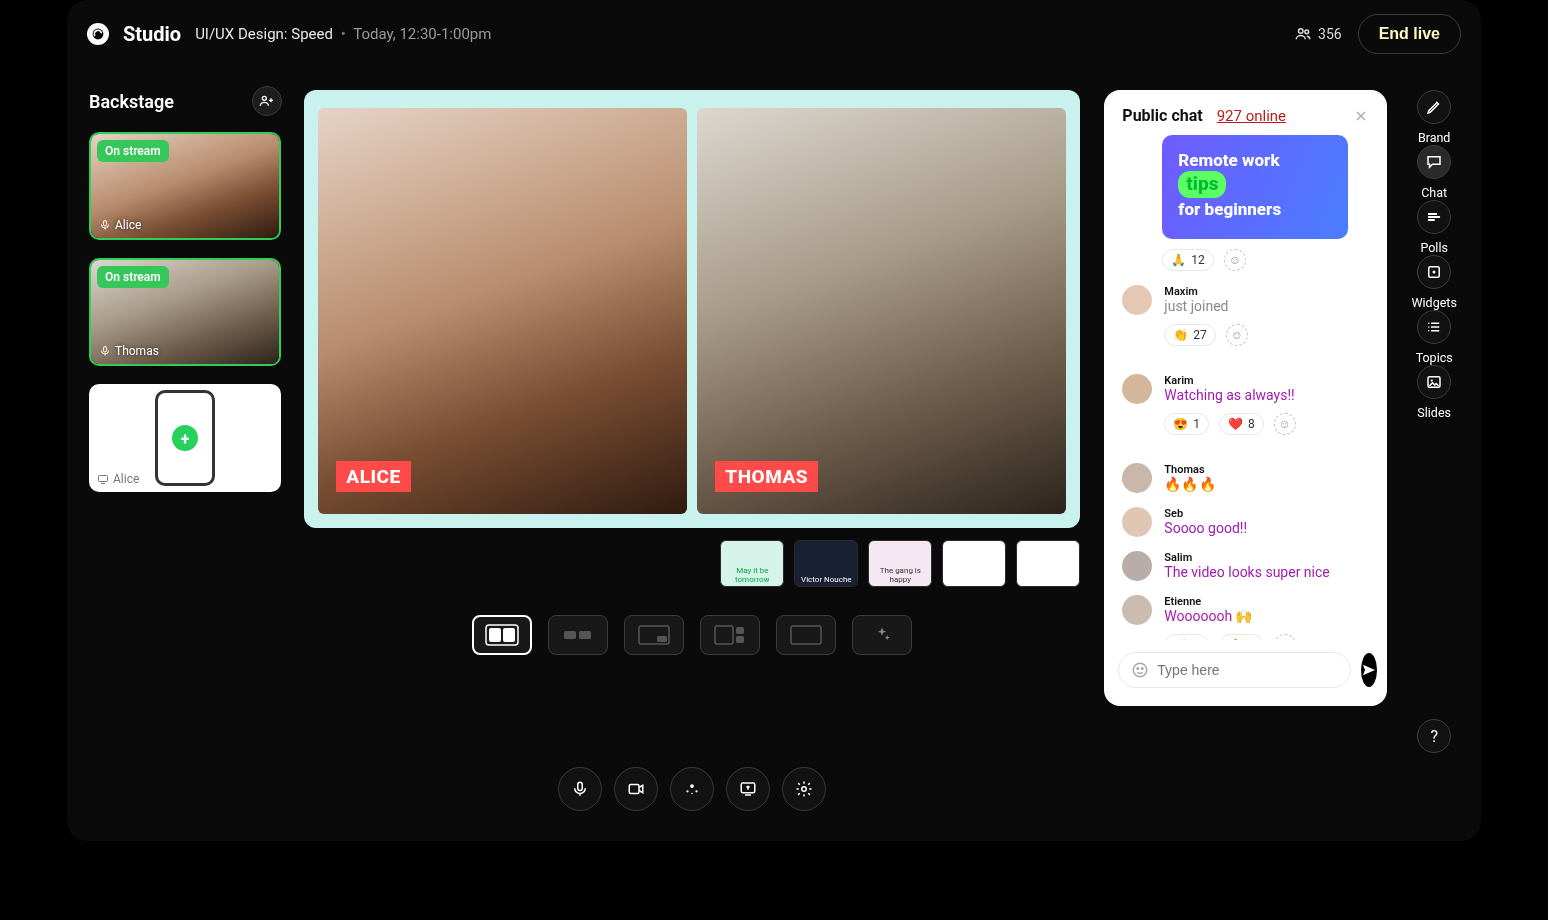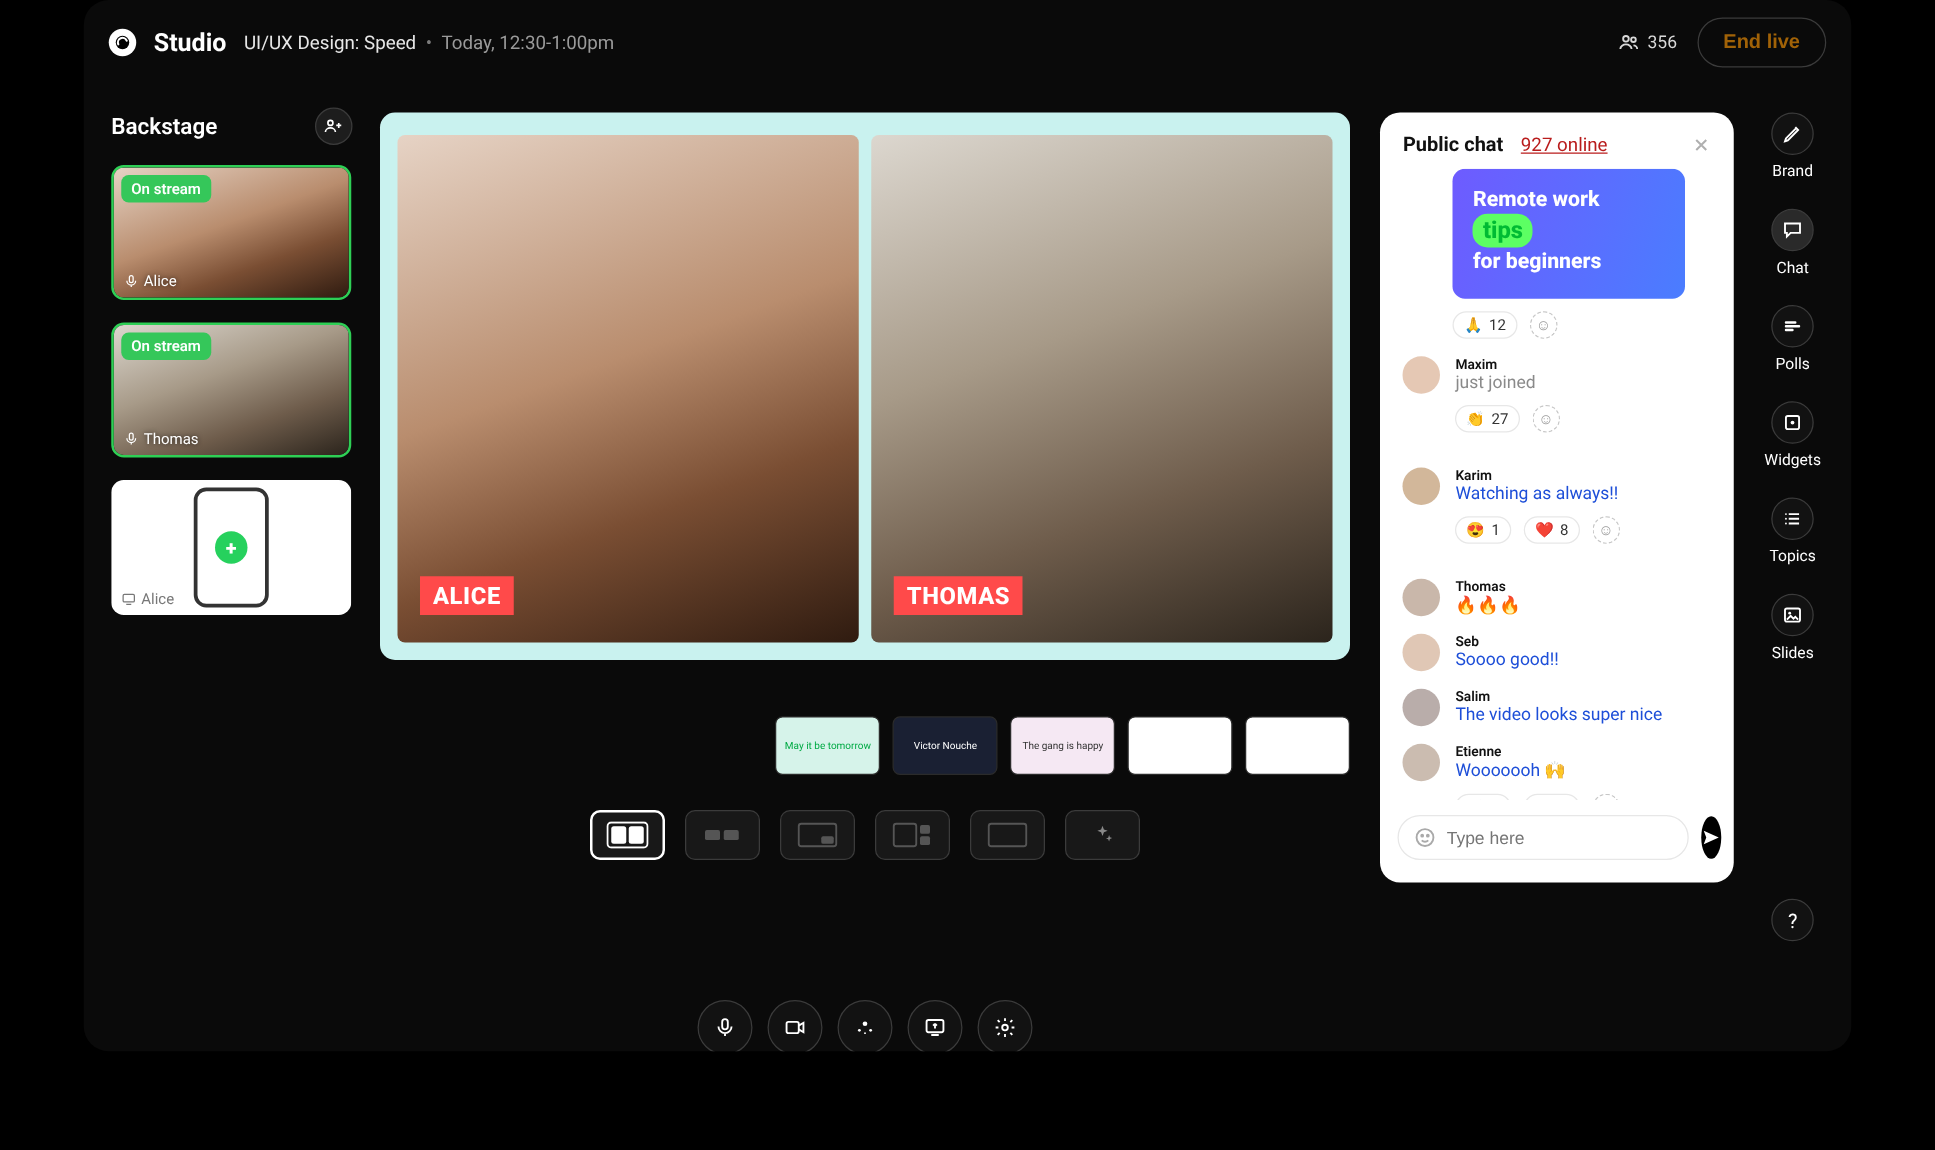--- a/index.html
+++ b/index.html
@@ -8,41 +8,41 @@
   
   .topbar { display:flex; align-items:center; gap:14px; height:68px; padding:0 20px; }
   .logo-badge { width:22px; height:22px; border-radius:50%; background:#fff; display:flex; align-items:center; justify-content:center; }
   .logo-badge svg { width:12px; height:12px; }
   .brand { font-size:20px; font-weight:700; }
   .title { font-size:15px; color:#e7e7e7; }
   .title .dot { color:#7b7b7b; padding:0 4px; }
   .title .muted { color:#9a9a9a; }
   .topbar .right { margin-left:auto; display:flex; align-items:center; gap:16px; }
   .viewers { display:flex; align-items:center; gap:6px; color:#d9d9d9; font-size:14px; }
-  .endlive { background:transparent; border:1px solid #3b3b3b; color:#a16207; font-weight:700; font-size:16px; padding:10px 20px; border-radius:28px; cursor:pointer; }
+  .endlive { background:transparent; border:1px solid #3b3b3b; color:#fef9c3; font-weight:700; font-size:16px; padding:10px 20px; border-radius:28px; cursor:pointer; }
   
   .body { display:flex; }
   
   .backstage { width:238px; padding:0 22px; }
   .bs-head { display:flex; align-items:center; justify-content:space-between; margin:18px 0 16px; }
   .bs-head h2 { font-size:18px; font-weight:600;text-align:center; }
   .round-btn { width:30px; height:30px; border-radius:50%; background:#1d1d1d; border:1px solid #3b3b3b; display:flex; align-items:center; justify-content:center; cursor:pointer; color:#fff; }
   .bs-thumb { position:relative; width:192px; height:108px; border-radius:10px; overflow:hidden; margin-bottom:18px; background:#222; }
   .bs-thumb.on { border:2px solid #2ecf55; }
   .bs-thumb .pill { position:absolute; top:6px; left:6px; background:#35c75a; color:#fff; font-size:12px; font-weight:600; padding:4px 8px; border-radius:6px; }
   .bs-thumb .name { position:absolute; bottom:6px; left:8px; display:flex; align-items:center; gap:4px; font-size:12px; color:#fff; text-shadow:0 0 4px rgba(0,0,0,.7); }
   .bs-thumb .name svg { width:12px; height:12px; }
   .thumb-img { width:100%; height:100%; }
   
   .stage { width:776px; padding-top:22px; }
   .stage-frame { width:776px; height:438px; background:#c9f2ef; border-radius:12px; padding:18px 14px 14px 14px; display:flex; gap:10px; }
   .feed { flex:1; border-radius:6px; overflow:hidden; position:relative; background:#666; }
   .feed .tag { position:absolute; left:18px; bottom:22px; background:#ff4a4a; color:#fff; font-weight:800; font-size:19px; padding:4px 10px; letter-spacing:.5px; }
   .scene-row { display:flex; gap:10px; justify-content:flex-end; margin-top:12px; width:776px; }
-  .scene { width:84px; height:47px; border-radius:6px; overflow:hidden; background:#d6f3ea; border:1px solid #2b2b2b; cursor:pointer; display:flex; align-items:center; justify-content:center; font-size:8px; color:#0a4; text-align:center; padding:2px;margin-top:33px; }
+  .scene { width:64px; height:47px; border-radius:6px; overflow:hidden; background:#d6f3ea; border:1px solid #2b2b2b; cursor:pointer; display:flex; align-items:flex-end; justify-content:center; font-size:8px; color:#0a4; text-align:center; padding:2px; }
   .scene.dark { background:#1a2033; color:#fff; }
   .scene.light { background:#f5e8f3; color:#333; }
   .scene.plain { background:#fff; color:#888; }
   .layout-row { display:flex; gap:16px; justify-content:center; margin-top:28px; }
   .lbtn { width:60px; height:40px; border-radius:8px; border:1px solid #3b3b3b; background:#181818; display:flex; align-items:center; justify-content:center; cursor:pointer; }
   .lbtn.active { border:2px solid #fff; }
   .control-row { display:flex; gap:12px; justify-content:center; margin-top:112px; }
   .cbtn { width:44px; height:44px; border-radius:50%; border:1px solid #3b3b3b; background:#121212; display:flex; align-items:center; justify-content:center; cursor:pointer; color:#fff; }
   
   .chat { width:284px; height:616px; background:#fff; color:#111; border-radius:16px; margin:22px 0 0 24px; display:flex; flex-direction:column; overflow:hidden; }
@@ -52,21 +52,21 @@
   .chat-head .close { margin-left:auto; color:#b0b0b0; cursor:pointer; }
   .chat-body { flex:1; overflow:hidden; padding:0 18px; }
   .promo { width:186px; height:104px; border-radius:10px; margin-left:40px; background:linear-gradient(110deg,#6e5bff,#4a7dff); padding:14px 16px; color:#fff; font-weight:800; font-size:17px; line-height:1.3; }
   .promo .chip { display:inline-block; background:#5cff63; color:#0b3; font-weight:800; padding:1px 8px; border-radius:12px; font-size:19px; }
   .react-row { display:flex; align-items:center; gap:10px; margin:10px 0 14px 40px; }
   .react { display:flex; align-items:center; gap:5px; background:#fff; border:1px solid #e7e7e7; border-radius:18px; padding:3px 8px; font-size:12px; color:#333; }
   .addreact { width:22px; height:22px; border-radius:50%; border:1px dashed #c7c7c7; display:flex; align-items:center; justify-content:center; font-size:12px; color:#999; cursor:pointer; }
   .msg { display:flex; gap:12px; margin-bottom:14px; }
   .avatar { width:30px; height:30px; border-radius:50%; flex:none; background:#ddd; }
   .msg .who { font-weight:600; font-size:11px; }
-  .msg .txt { font-size:14px; color:#1d4ed8; }
+  .msg .txt { font-size:14px; color:#a21caf; }
   .msg .txt.muted { color:#8a8a8a; }
   .compose { display:flex; align-items:center; gap:10px; padding:12px 14px 18px 14px; }
   .compose .field { flex:1; display:flex; align-items:center; gap:8px; background:#fff; border:1px solid #e7e7e7; border-radius:24px; padding:8px 12px; }
   .compose input { border:none; outline:none; font-size:14px; flex:1; color:#333; }
   .sendbtn { width:34px; height:34px; border-radius:50%; background:#000; display:flex; align-items:center; justify-content:center; cursor:pointer; }
   
   .rail { width:94px; padding-top:22px; display:flex; flex-direction:column; align-items:center; gap:22px; }
   .rail-item { display:flex; flex-direction:column; align-items:center; gap:6px; color:#fff; font-size:12.5px; cursor:pointer; }
   .rail-icon { width:34px; height:34px; border-radius:50%; border:1px solid #3b3b3b; background:#121212; display:flex; align-items:center; justify-content:center; }
   .rail-item.active .rail-icon { background:#2a2a2a; }
@@ -370,21 +370,21 @@
       </div>
       <div class="sendbtn">
             <svg width="16" height="16" viewBox="0 0 24 24" fill="#fff">
               <path d="M3 20l18-8L3 4l3 8-3 8z"></path>
             </svg>
           </div>
     </div>
   </div>
 
   <div class="rail" style="height: 707px;">
-    <div id="rail-items" style="display: flex; flex-direction: column; gap: 22px; align-items: center;">
+    <div id="rail-items" style="display: flex; flex-direction: column; align-items: center;">
           <div class="rail-item">
             <div class="rail-icon">
               <svg width="18" height="18" viewBox="0 0 24 24">
                 <path d="M4 20l3-1 11-11-2-2L5 17l-1 3zM15 5l2 2" fill="none" stroke="#fff" stroke-width="2"></path>
               </svg>
             </div>
             <span>Brand</span>
           </div>
           <div class="rail-item active">
             <div class="rail-icon">

